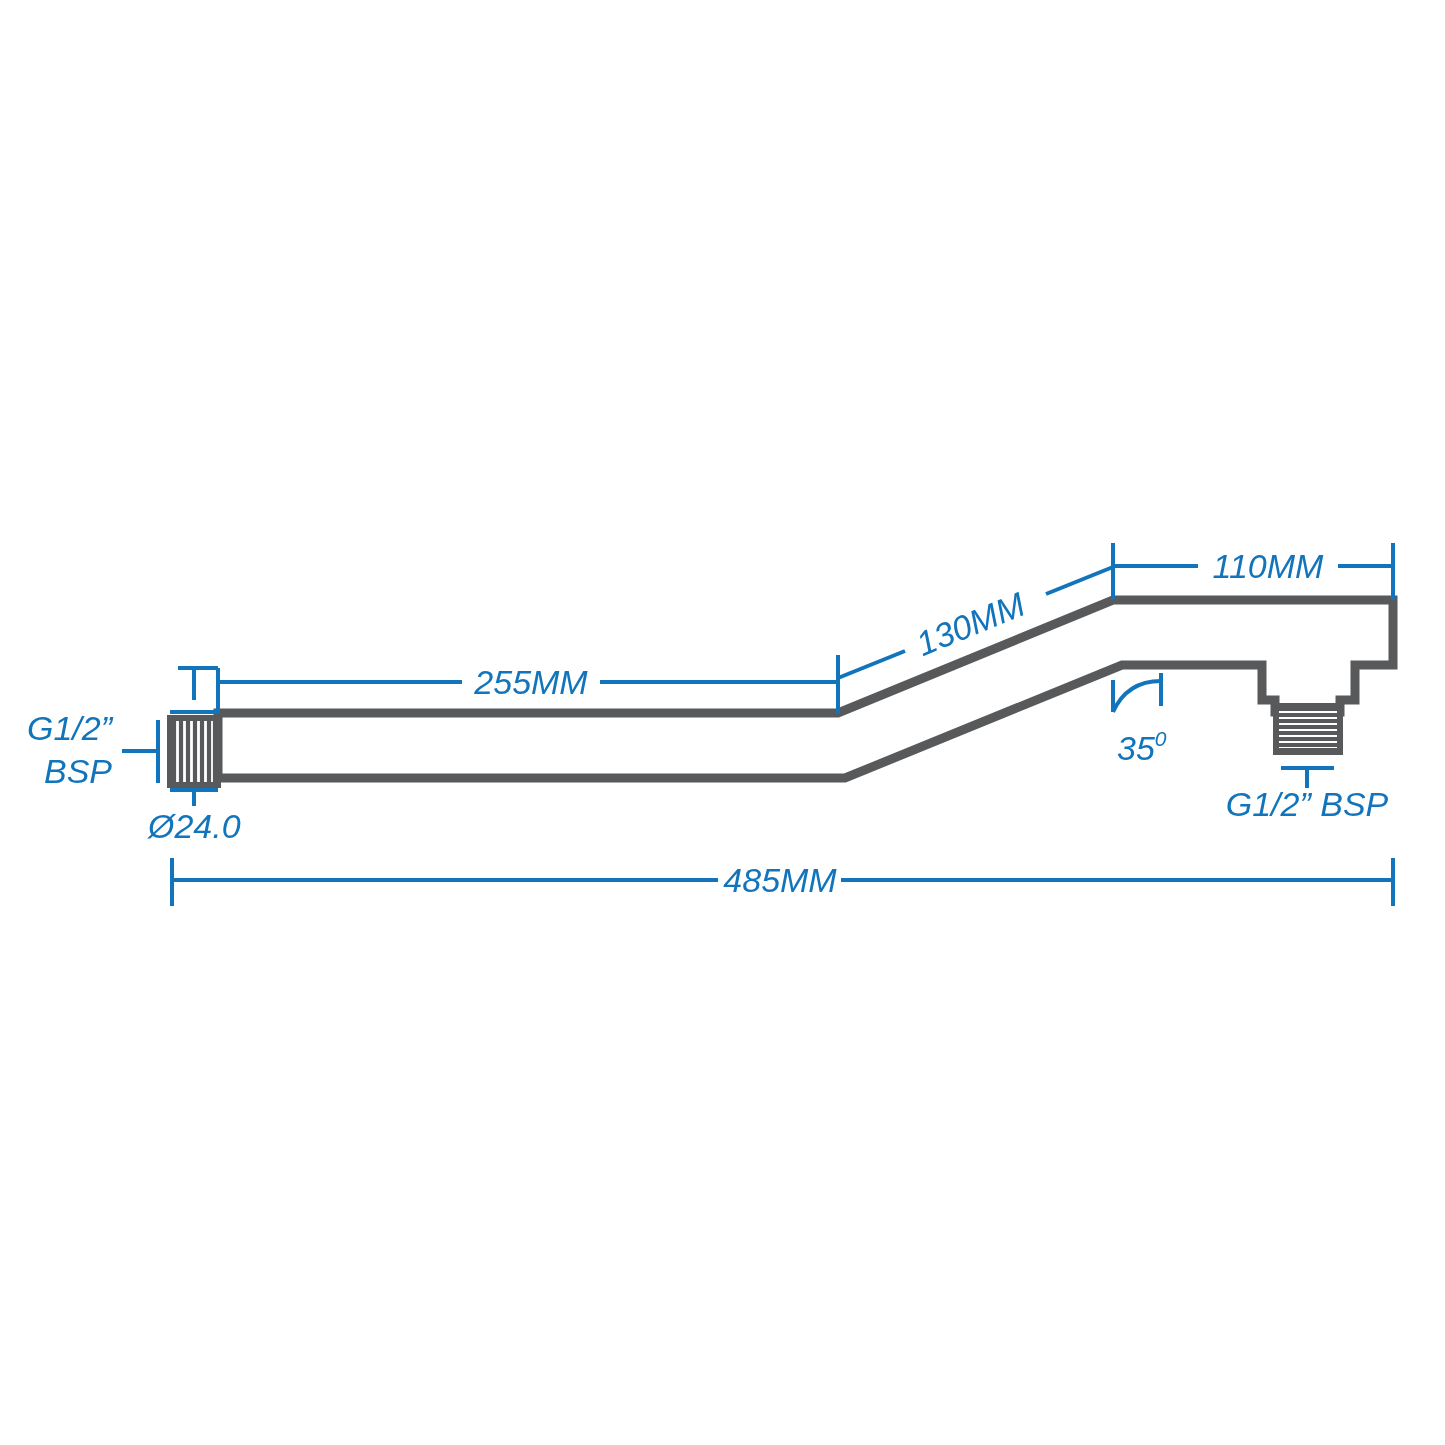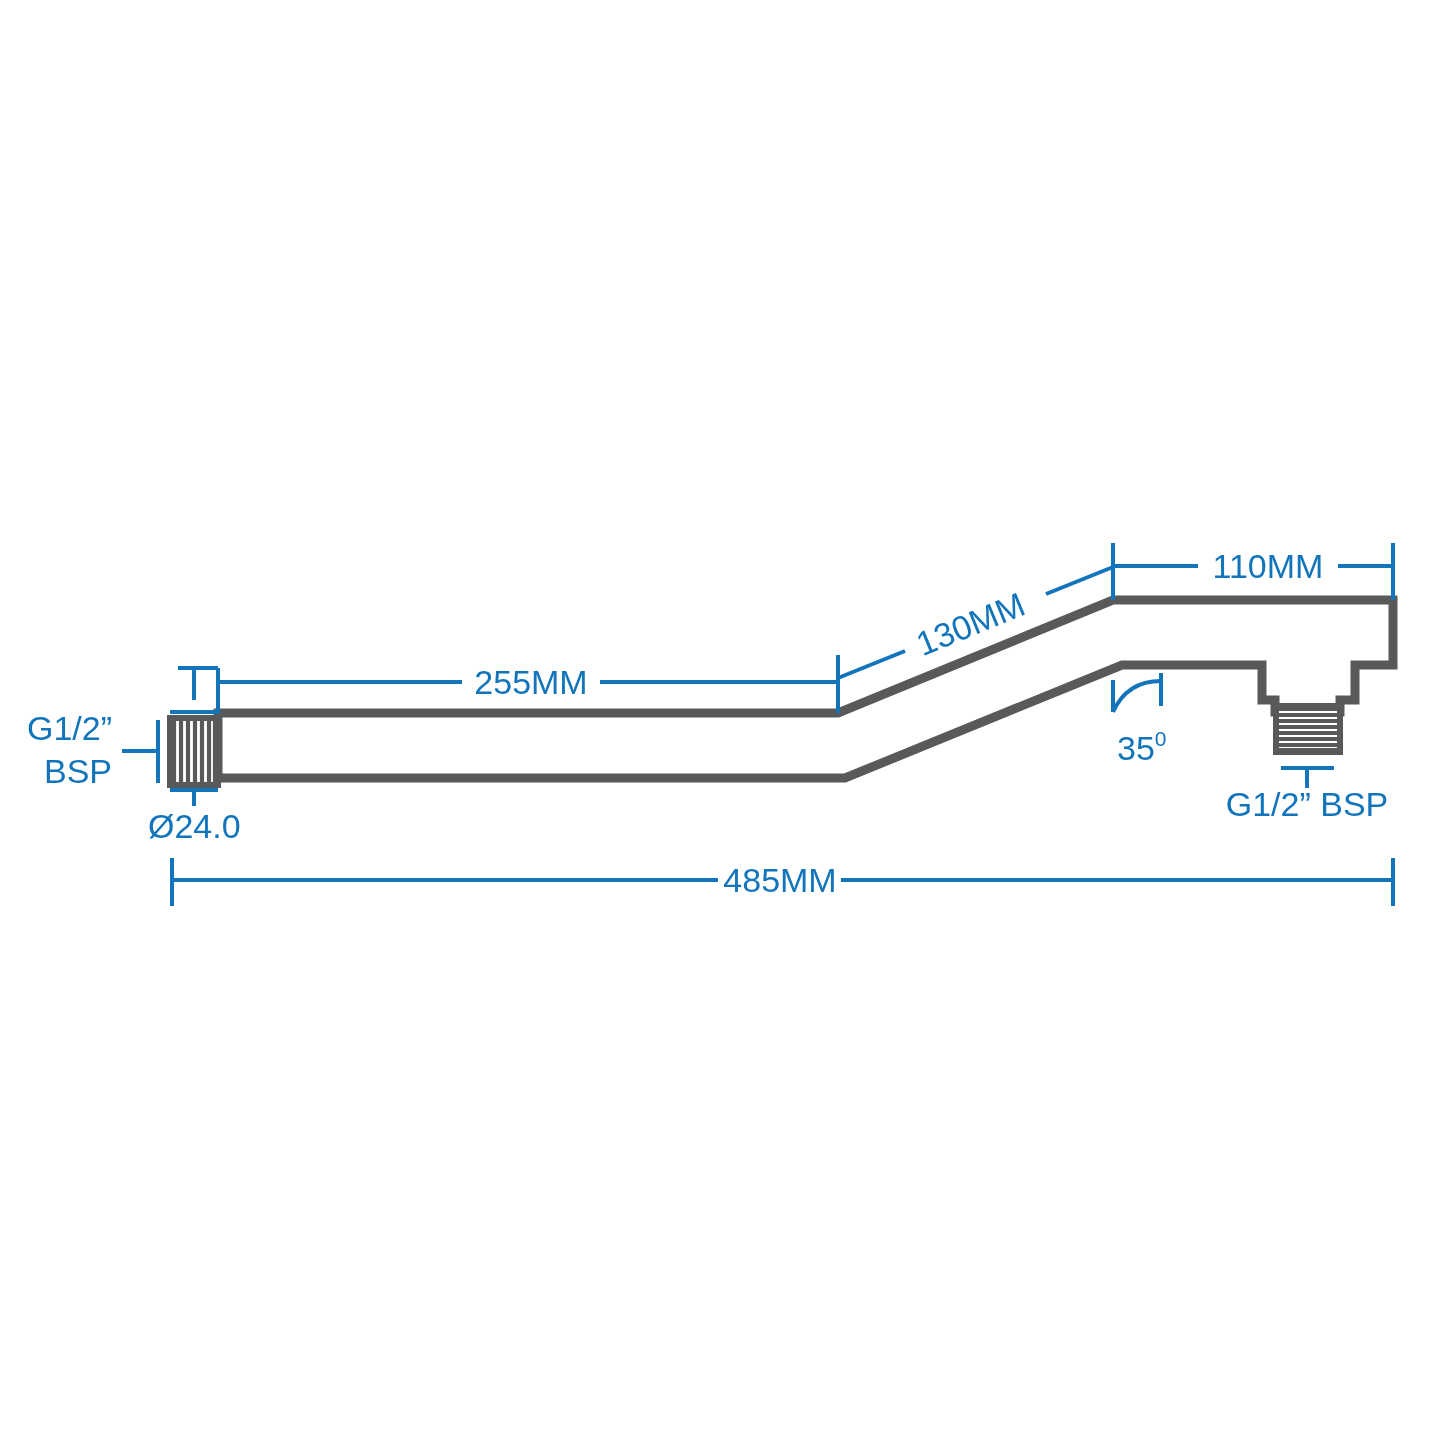--- a/index.html
+++ b/index.html
@@ -12,20 +12,21 @@
     width: 1445px;
     height: 1445px;
     font-family: "Liberation Sans", sans-serif;
     overflow: hidden;
   }
   #drawing-root {
     position: relative;
     width: 1445px;
     height: 1445px;
     background: #22c55e;
+    font-style: italic;
   }
   svg#technical-drawing {
     display: block;
     width: 1445px;
     height: 1445px;
   }
   .dim-text {
     font-family: "Liberation Sans", sans-serif;
     font-size: 34px;
     fill: #1275bc;

